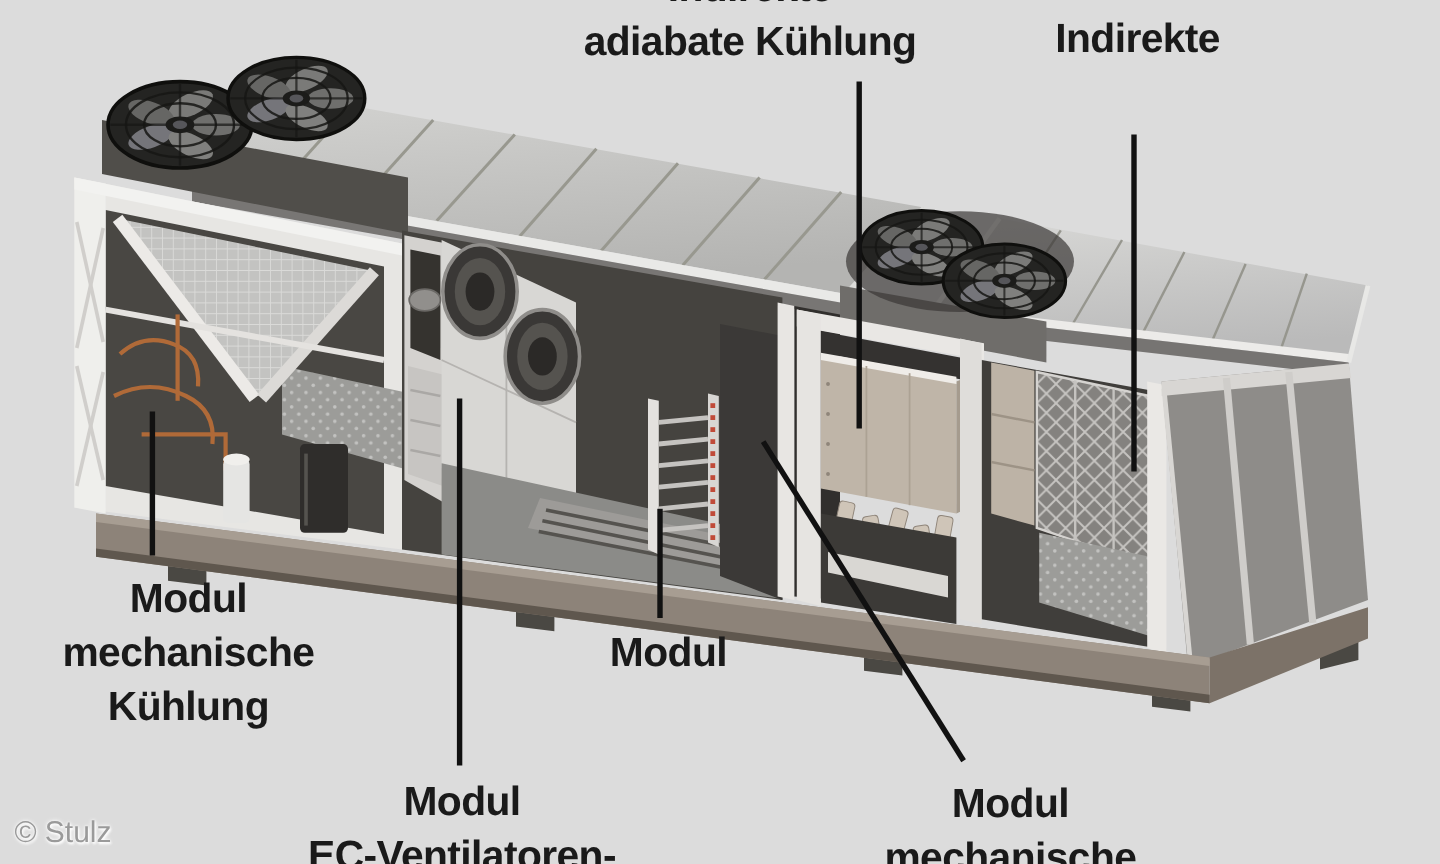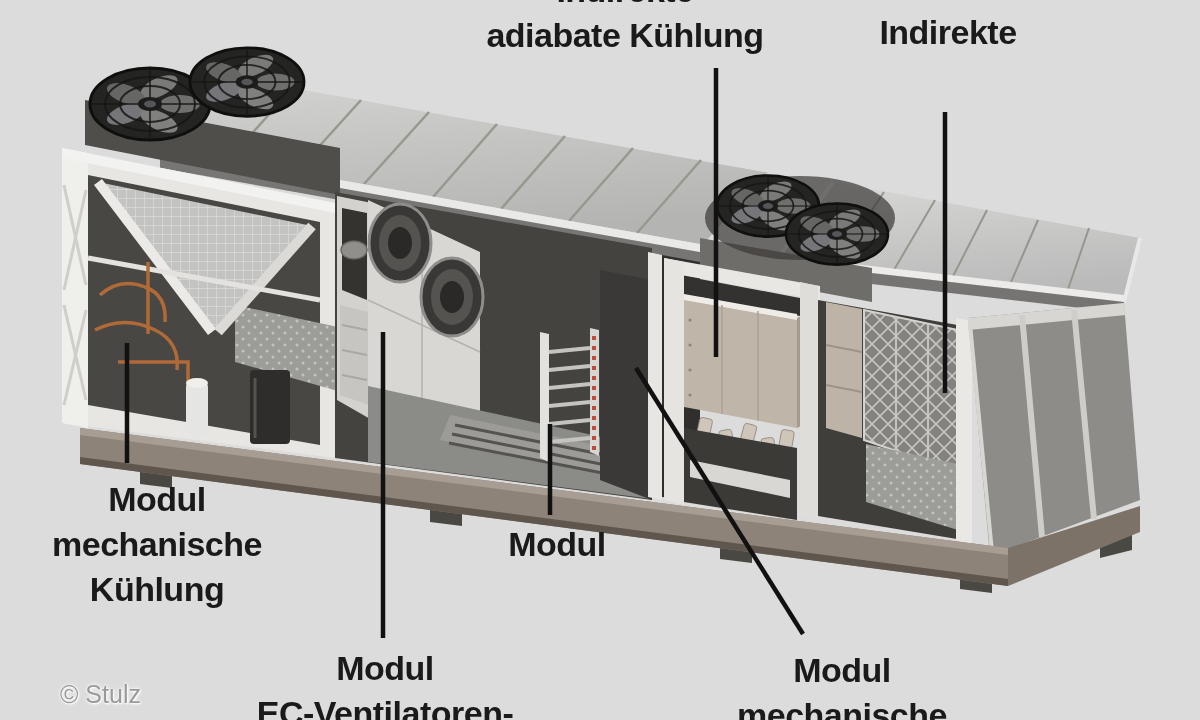--- a/index.html
+++ b/index.html
@@ -10,21 +10,21 @@
   .label{position:absolute;width:400px;text-align:center;color:#1a1a1a;
          font-weight:700;font-size:34px;line-height:45px;letter-spacing:-0.5px;}
   .label span{display:block;}
   #label-adiabatic{left:425px;top:-32px;}
   #label-returnair{left:748px;top:-35px;}
   #label-mechcool{left:-43px;top:477px;}
   #label-humid{left:357px;top:522px;}
   #label-ecfan{left:185px;top:646px;}
   #label-mechbottom{left:642px;top:648px;}
   #copyright{position:absolute;left:12px;top:680px;font-size:25px;font-weight:400;
-             color:#9a9a9a;text-shadow:0 0 2px #ffffff,0 0 4px #ffffff,1px 1px 2px #ffffff;margin-left:48px;}
+             color:#9a9a9a;text-shadow:0 0 2px #ffffff,0 0 4px #ffffff,1px 1px 2px #ffffff;}
 </style>
 </head>
 <body>
 
 <div id="stage">
 
 <svg id="machine-svg" width="1200" height="720" viewBox="0 0 1200 720" xmlns="http://www.w3.org/2000/svg">
   <defs>
     <linearGradient id="roofGrad" x1="0" y1="0" x2="0.25" y2="1">
       <stop offset="0" stop-color="#d4d4d2"></stop>

